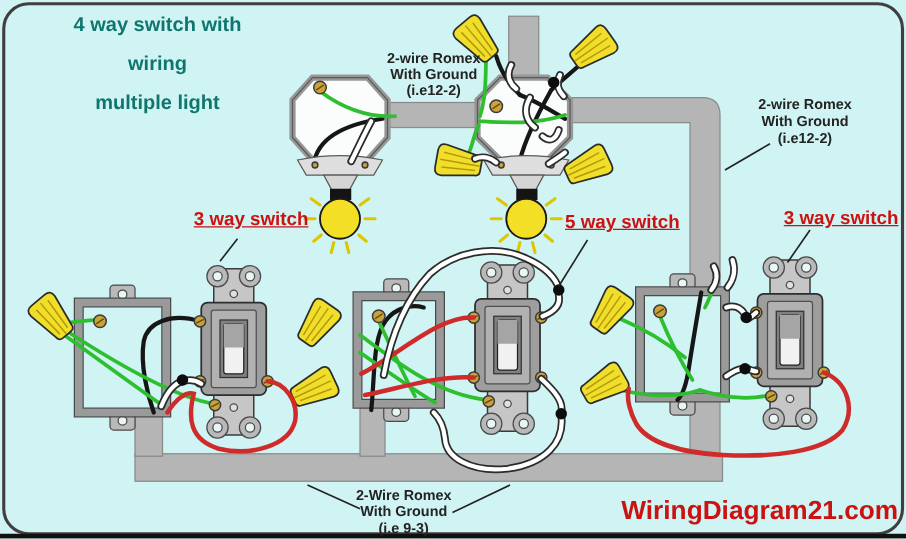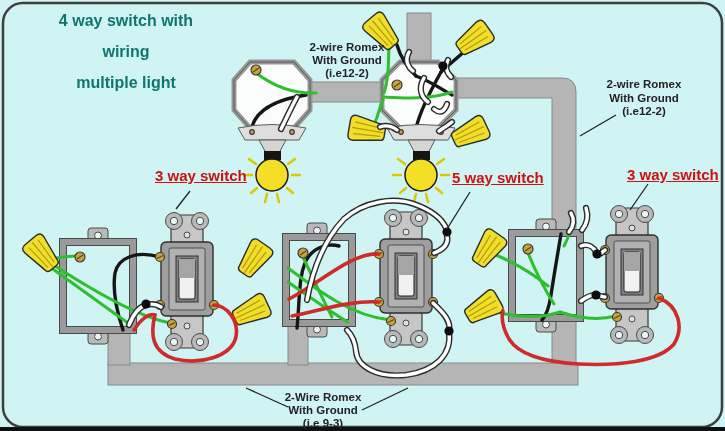--- a/index.html
+++ b/index.html
@@ -365,14 +365,15 @@
   <div class="lbl romex romex-bottom">
     <div>2-Wire Romex</div>
     <div>With Ground</div>
     <div>(i.e 9-3)</div>
   </div>
 
   <div class="lbl swlbl swlbl-left">3 way switch</div>
   <div class="lbl swlbl swlbl-middle">5 way switch</div>
   <div class="lbl swlbl swlbl-right">3 way switch</div>
 
+  <div class="lbl watermark">WiringDiagram21.com</div>
 
 </div>
 
 </body></html>

